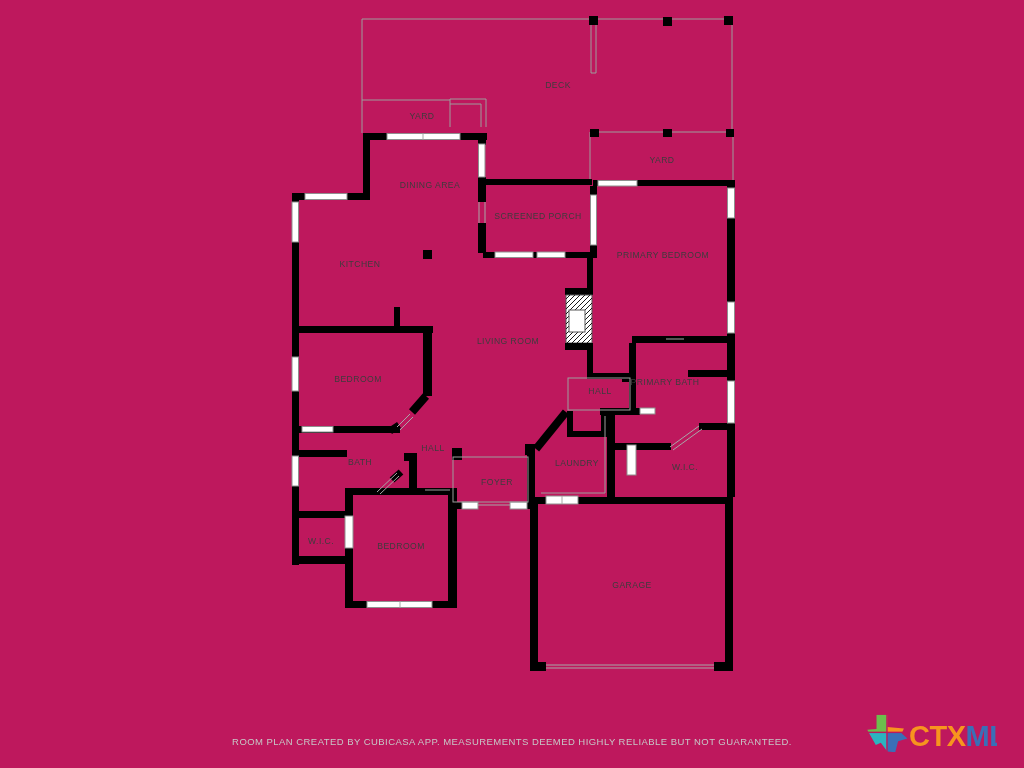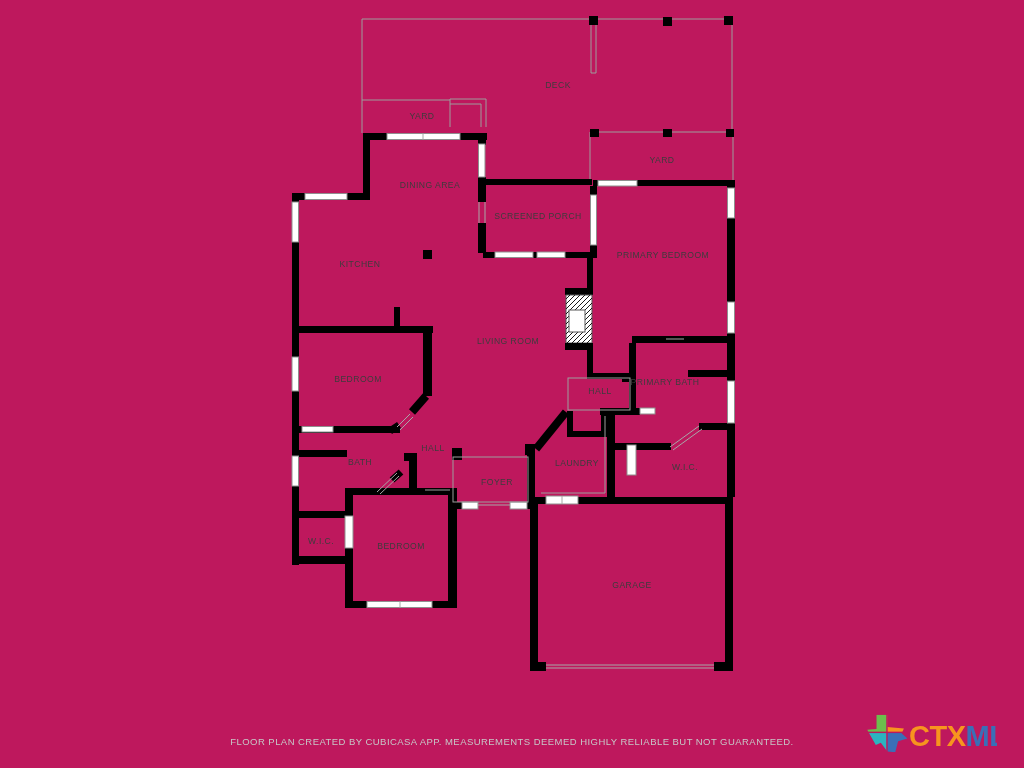--- a/index.html
+++ b/index.html
@@ -189,21 +189,21 @@
     <text class="lbl" x="433" y="451">HALL</text>
     <text class="lbl" x="577" y="466">LAUNDRY</text>
     <text class="lbl" x="685" y="470">W.I.C.</text>
     <text class="lbl" x="497" y="485">FOYER</text>
     <text class="lbl" x="321" y="544">W.I.C.</text>
     <text class="lbl" x="401" y="549">BEDROOM</text>
     <text class="lbl" x="632" y="588">GARAGE</text>
   </g>
 </svg>
 
-<div id="disclaimer">FLOOR PLAN CREATED BY CUBICASA APP. MEASUREMENTS DEEMED HIGHLY RELIABLE BUT NOT GUARANTEED.</div>
+<div id="disclaimer">ROOM PLAN CREATED BY CUBICASA APP. MEASUREMENTS DEEMED HIGHLY RELIABLE BUT NOT GUARANTEED.</div>
 
 <svg id="brand" width="132" height="46" viewBox="0 0 132 46">
   <g transform="translate(0,3) scale(0.72)">
     <defs>
       <clipPath id="texasClip">
         <path d="M16,1 L31,1 L31,18 L54,20 L51,27 L59,34 L46,38 L42,53 L31,52 L22,40 L15,43 L3,22 L16,21 Z"></path>
       </clipPath>
     </defs>
     <g clip-path="url(#texasClip)">
       <rect x="0" y="0" width="29.5" height="24.5" fill="#6CBE4C"></rect>

